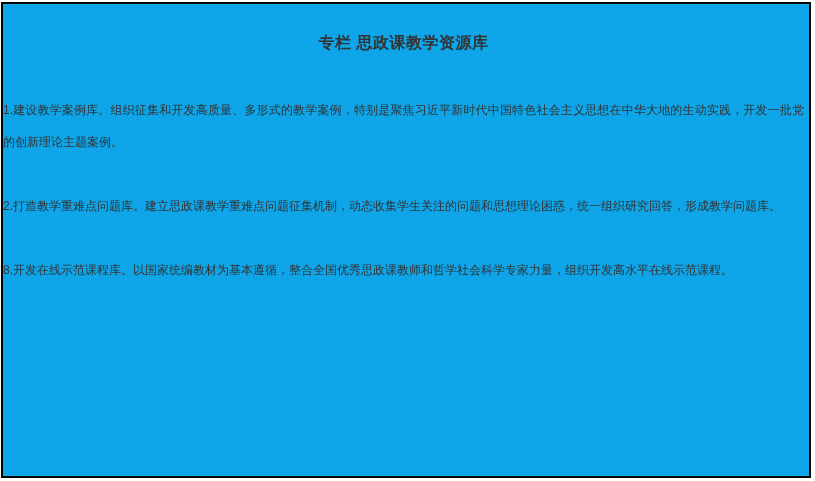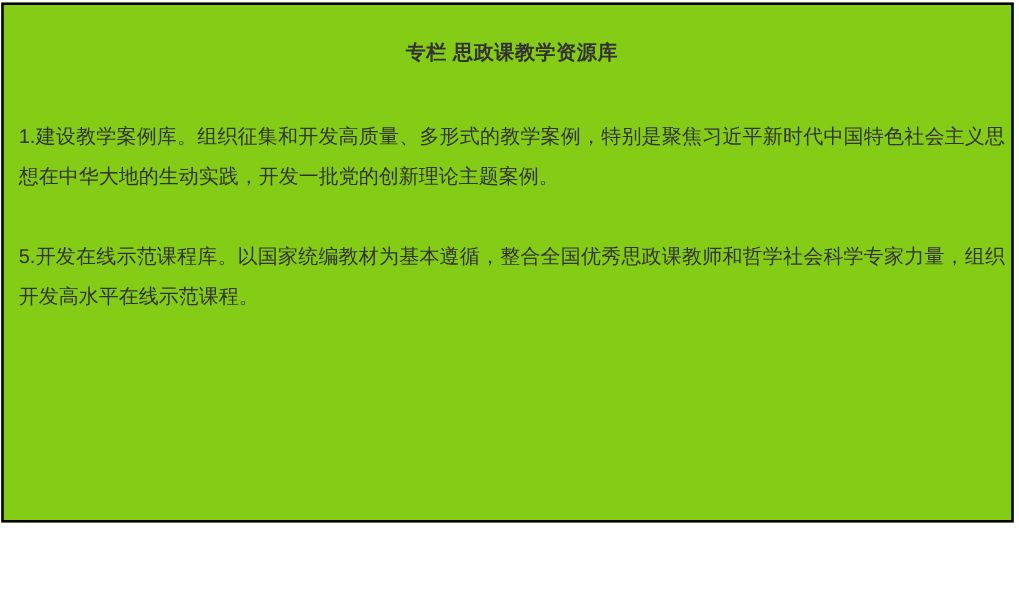--- a/index.html
+++ b/index.html
@@ -6,51 +6,52 @@
     margin: 0;
     padding: 0;
     background: #ffffff;
     width: 815px;
     height: 481px;
     overflow: hidden;
   }
   .panel {
     box-sizing: border-box;
     width: 810px;
-    height: 416px;
+    height: 476px;
     margin: 2px 0 0 1px;
     border: 2px solid #000000;
-    background: #84cc16;
-    padding: 27px 5px 0 12px;
+    background: #0ea5e9;
+    padding: 27px 5px 0 0;
     overflow: hidden;
     font-family: "Liberation Sans", sans-serif;
   }
   .panel-title {
     margin: 0 0 39px 0;
     font-size: 16px;
     line-height: 24px;
     font-weight: bold;
     text-align: center;
     color: #333333;
     letter-spacing: 0.5px;
   }
   .panel-paragraph {
     margin: 0 0 32px 0;
-    font-size: 16px;
+    font-size: 12px;
     line-height: 32px;
     color: #333333;
     text-align: justify;
     text-justify: inter-ideograph;
     word-break: break-all;
   }
 </style>
 </head>
 <body>
 
 <div class="panel">
   <h2 class="panel-title">专栏 思政课教学资源库</h2>
 
   <p class="panel-paragraph">1.建设教学案例库。组织征集和开发高质量、多形式的教学案例，特别是聚焦习近平新时代中国特色社会主义思想在中华大地的生动实践，开发一批党的创新理论主题案例。</p>
 
+  <p class="panel-paragraph">2.打造教学重难点问题库。建立思政课教学重难点问题征集机制，动态收集学生关注的问题和思想理论困惑，统一组织研究回答，形成教学问题库。</p>
 
 
-  <p class="panel-paragraph">5.开发在线示范课程库。以国家统编教材为基本遵循，整合全国优秀思政课教师和哲学社会科学专家力量，组织开发高水平在线示范课程。</p>
+  <p class="panel-paragraph">8.开发在线示范课程库。以国家统编教材为基本遵循，整合全国优秀思政课教师和哲学社会科学专家力量，组织开发高水平在线示范课程。</p>
 </div>
 
 </body></html>

